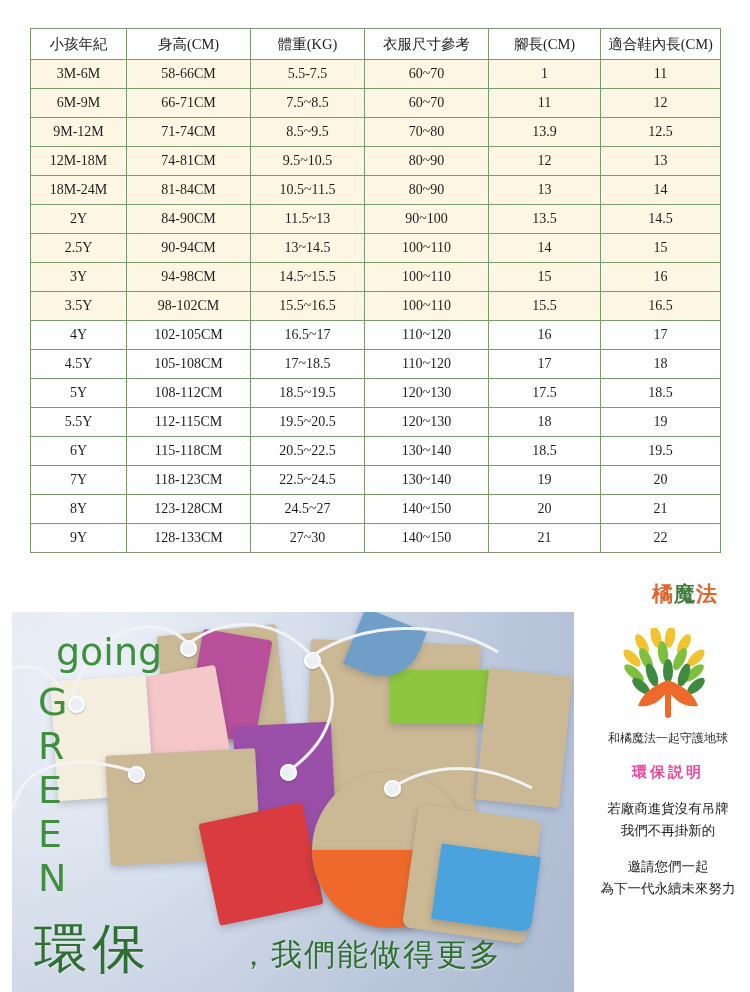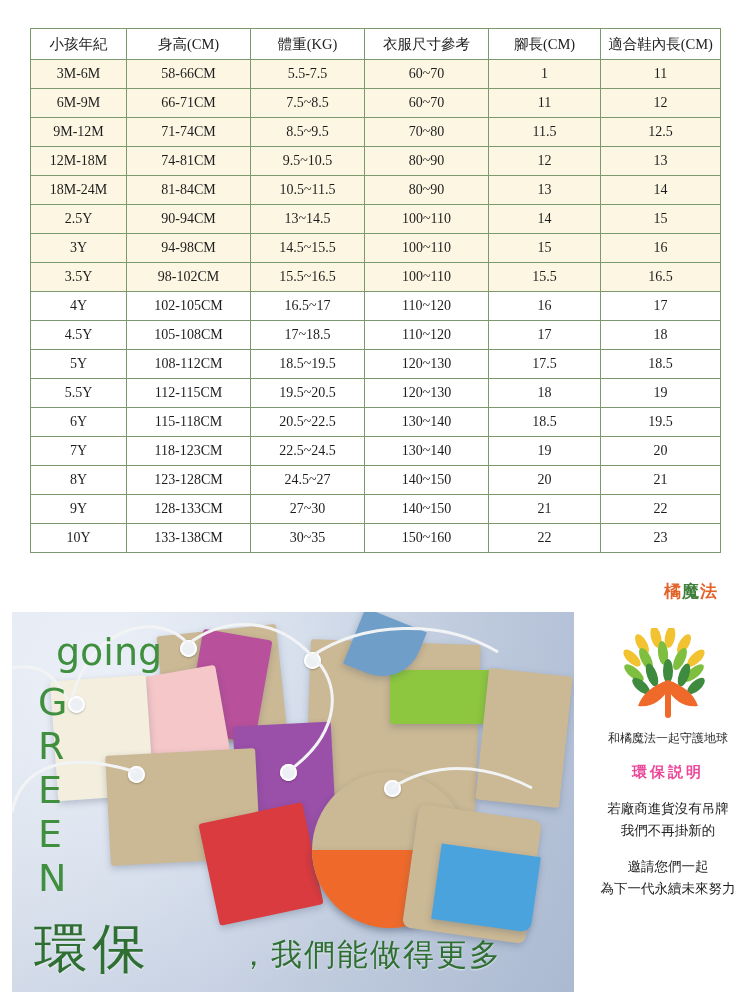--- a/index.html
+++ b/index.html
@@ -63,21 +63,21 @@
   col.c2 { width: 114px; }
   col.c3 { width: 124px; }
   col.c4 { width: 112px; }
   col.c5 { width: 120px; }
 
   
   .brand-top {
     position: absolute;
     right: 32px;
     top: 580px;
-    font-size: 17px;
+    font-size: 21px;
     letter-spacing: 1px;
     font-family: "Liberation Serif", serif;
     color: #e2642a;
     font-weight: bold;
   }
   .brand-top .g { color: #e2642a; }
   .brand-top .m { color: #3f7d3a; }
   .brand-top .f { color: #e2642a; }
 
   
@@ -250,40 +250,48 @@
           <td>7.5~8.5</td>
           <td>60~70</td>
           <td>11</td>
           <td>12</td>
         </tr>
         <tr class="band-a">
           <td>9M-12M</td>
           <td>71-74CM</td>
           <td>8.5~9.5</td>
           <td>70~80</td>
-          <td>11.5</td>
+          <td>13.9</td>
           <td>12.5</td>
         </tr>
         <tr class="band-a">
           <td>12M-18M</td>
           <td>74-81CM</td>
           <td>9.5~10.5</td>
           <td>80~90</td>
           <td>12</td>
           <td>13</td>
         </tr>
         <tr class="band-a">
           <td>18M-24M</td>
           <td>81-84CM</td>
           <td>10.5~11.5</td>
           <td>80~90</td>
           <td>13</td>
           <td>14</td>
         </tr>
         <tr class="band-a">
+          <td>2Y</td>
+          <td>84-90CM</td>
+          <td>11.5~13</td>
+          <td>90~100</td>
+          <td>13.5</td>
+          <td>14.5</td>
+        </tr>
+        <tr class="band-a">
           <td>2.5Y</td>
           <td>90-94CM</td>
           <td>13~14.5</td>
           <td>100~110</td>
           <td>14</td>
           <td>15</td>
         </tr>
         <tr class="band-a">
           <td>3Y</td>
           <td>94-98CM</td>
@@ -356,28 +364,20 @@
           <td>20</td>
           <td>21</td>
         </tr>
         <tr class="band-b">
           <td>9Y</td>
           <td>128-133CM</td>
           <td>27~30</td>
           <td>140~150</td>
           <td>21</td>
           <td>22</td>
-        </tr>
-        <tr class="band-b">
-          <td>10Y</td>
-          <td>133-138CM</td>
-          <td>30~35</td>
-          <td>150~160</td>
-          <td>22</td>
-          <td>23</td>
         </tr>
       </tbody>
     </table>
   </div>
 
   <div class="brand-top">
     <span class="g">橘</span><span class="m">魔</span><span class="f">法</span>
   </div>
 
   <div class="bottom">

